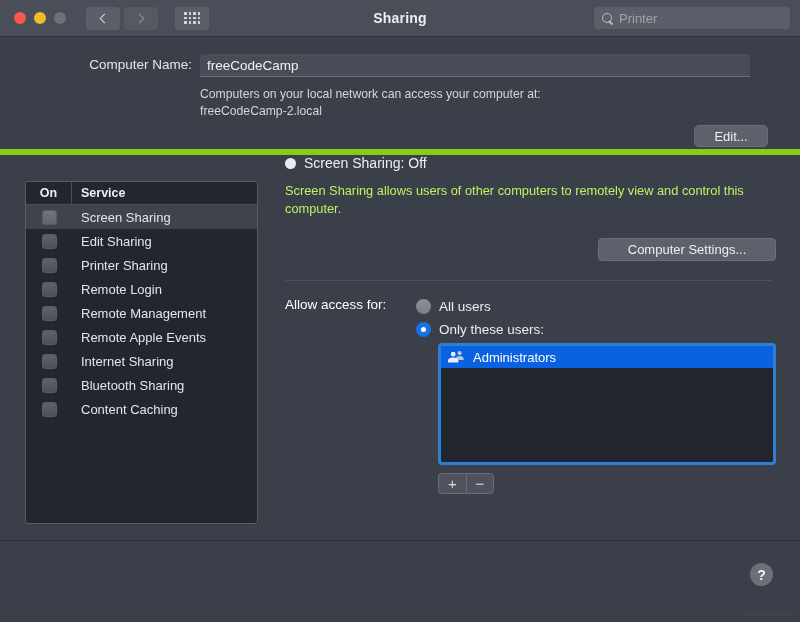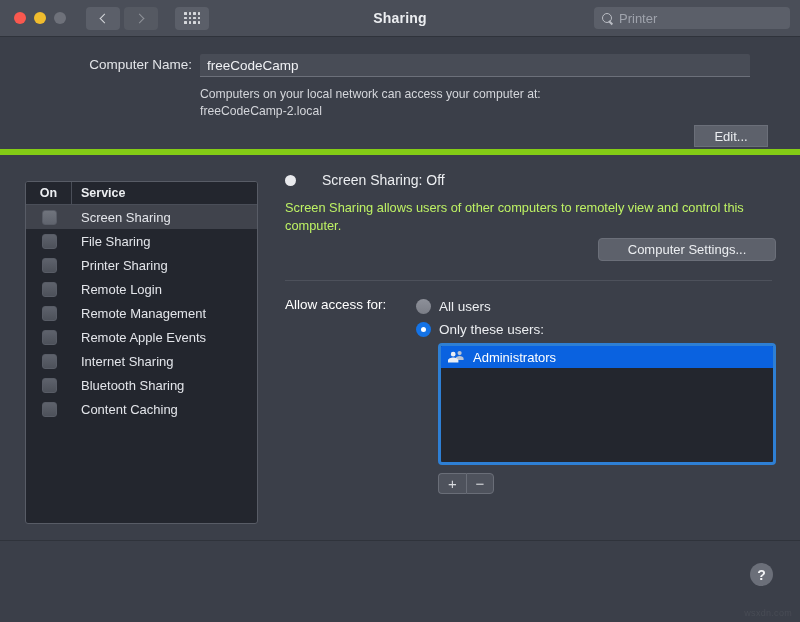--- a/index.html
+++ b/index.html
@@ -184,21 +184,21 @@
 
   .edit-btn {
     position: absolute;
     right: 32px;
     top: 110px;
     transform: translateY(-100%);
     width: 74px;
     height: 22px;
     background: #5d616b;
     border: 1px solid #6b6f79;
-    border-radius: 0;
+    border-radius: 5px;
     font-size: 13px;
     color: #eceef1;
     display: flex;
     align-items: center;
     justify-content: center;
     font-family: "Liberation Sans", sans-serif;
   }
 
   
   .main {
@@ -270,22 +270,21 @@
     position: absolute;
     left: 285px;
     top: 0;
     right: 0;
     height: 385px;
   }
 
   .status-row {
     display: flex;
     align-items: center;
-    gap: 26px;
-    margin-top: 17px;
+    gap: 8px;
   }
   .status-dot {
     width: 11px; height: 11px;
     border-radius: 50%;
     background: #e9eaed;
     flex: none;
   }
   .status-text {
     font-size: 14px;
     color: #eceef1;
@@ -520,21 +519,21 @@
           <div class="svcrow selected">
             <div class="cb-cell">
               <span class="cbox"></span>
             </div>
             <span class="svcname">Screen Sharing</span>
           </div>
           <div class="svcrow">
             <div class="cb-cell">
               <span class="cbox"></span>
             </div>
-            <span class="svcname">File Sharing</span>
+            <span class="svcname">Edit Sharing</span>
           </div>
           <div class="svcrow">
             <div class="cb-cell">
               <span class="cbox"></span>
             </div>
             <span class="svcname">Printer Sharing</span>
           </div>
           <div class="svcrow">
             <div class="cb-cell">
               <span class="cbox"></span>

